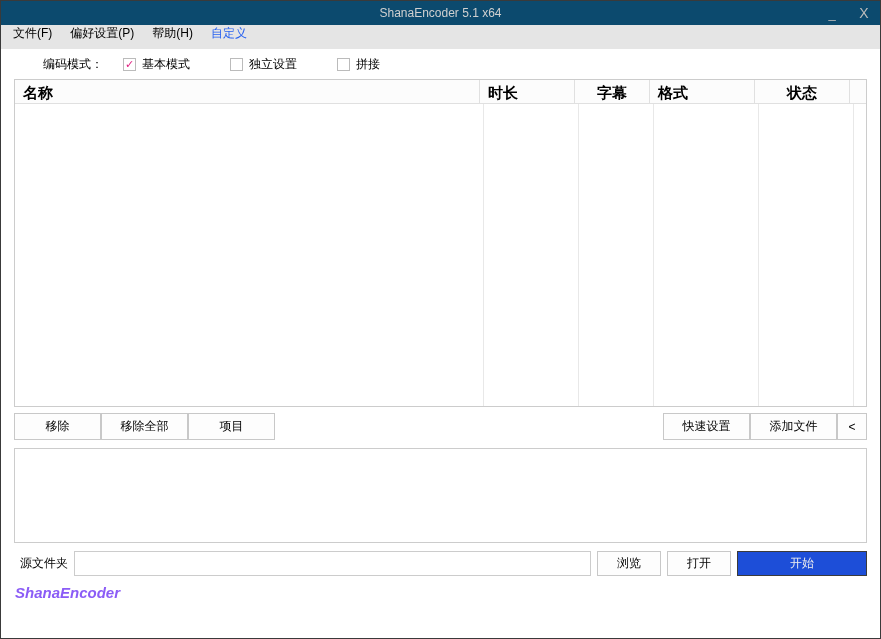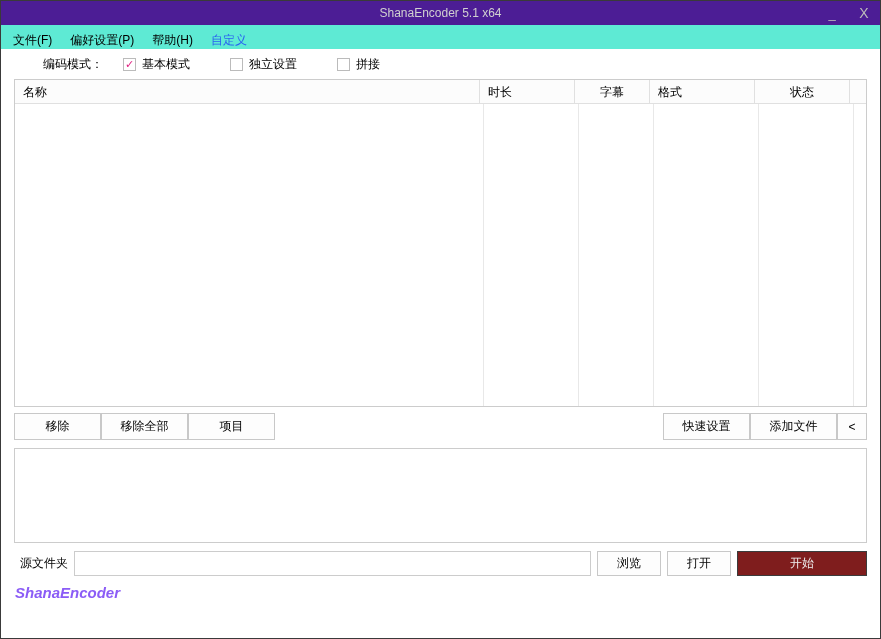--- a/index.html
+++ b/index.html
@@ -8,21 +8,21 @@
     height: 639px;
     font-family: "Microsoft YaHei", "SimSun", Arial, sans-serif;
     font-size: 12px;
     background: #fff;
     overflow: hidden;
     border: 1px solid #3a3a3a;
   }
   
   .title-bar {
     height: 24px;
-    background: #4c1d95;
+    background: #0c4a6e;
     color: #d0d0d0;
     display: flex;
     align-items: center;
     position: relative;
     text-align: right;
   }
   .title-bar .title {
     position: absolute;
     left: 50%;
     transform: translateX(-50%);
@@ -42,24 +42,24 @@
     justify-content: center;
     color: #bbb;
     font-size: 13px;
     cursor: pointer;
   }
   .title-bar .ctrl.close { font-size: 14px; }
   
   .menu-bar {
     height: 24px;
     display: flex;
-    align-items: flex-end;
+    align-items: flex-start;
     padding-left: 12px;
     gap: 18px;
-    background: #5eead4;
+    background: #e5e5e5;
   }
   .menu-item { cursor: pointer; font-size: 12px; }
   .menu-item.custom { color: #2a63f0; }
   
   .mode-row {
     height: 30px;
     display: flex;
     align-items: center;
     padding-left: 42px;
     gap: 40px;
@@ -93,21 +93,22 @@
   }
   .thead {
     height: 24px;
     display: flex;
     border-bottom: 1px solid #e0e0e0;
     background: #fcfcfc;
   }
   .th {
     border-right: 1px solid #e0e0e0;
     padding: 4px 8px;
-    font-size: 12px;
+    font-size: 15px;
+    font-weight: bold;
   }
   .th.name { flex: 1; }
   .th.dur { width: 95px; text-align: left; }
   .th.sub { width: 75px; text-align: center; }
   .th.fmt { width: 105px; text-align: left; }
   .th.stat { width: 95px; text-align: center; }
   .th.last { width: 12px; border-right: none; }
   .tbody {
     flex: 1;
     display: flex;
@@ -164,21 +165,21 @@
     height: 25px;
     border: 1px solid #ccc;
     background: #fff;
     padding: 0 6px;
     cursor: text;
   }
   .btn.sm { width: 64px; height: 25px; }
   .btn.start {
     width: 130px;
     height: 25px;
-    background: #7f1d1d;
+    background: #1d4ed8;
     color: #eee;
     border: 1px solid #3b3b3b;
   }
   
   .footer {
     padding: 8px 14px 0 14px;
     color: #8b5cf6;
     font-size: 15px;
     font-weight: bold;
     font-style: italic;

